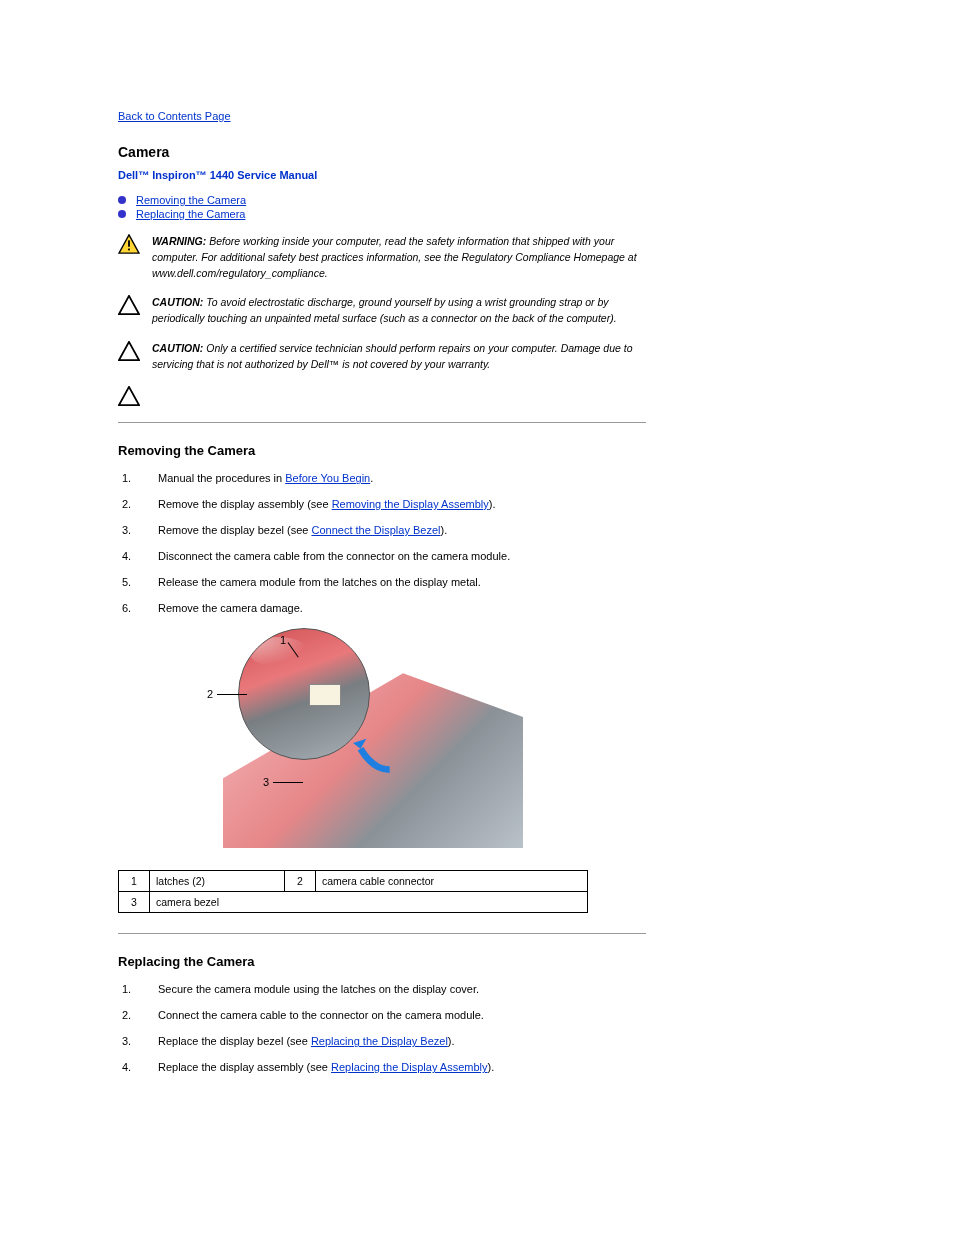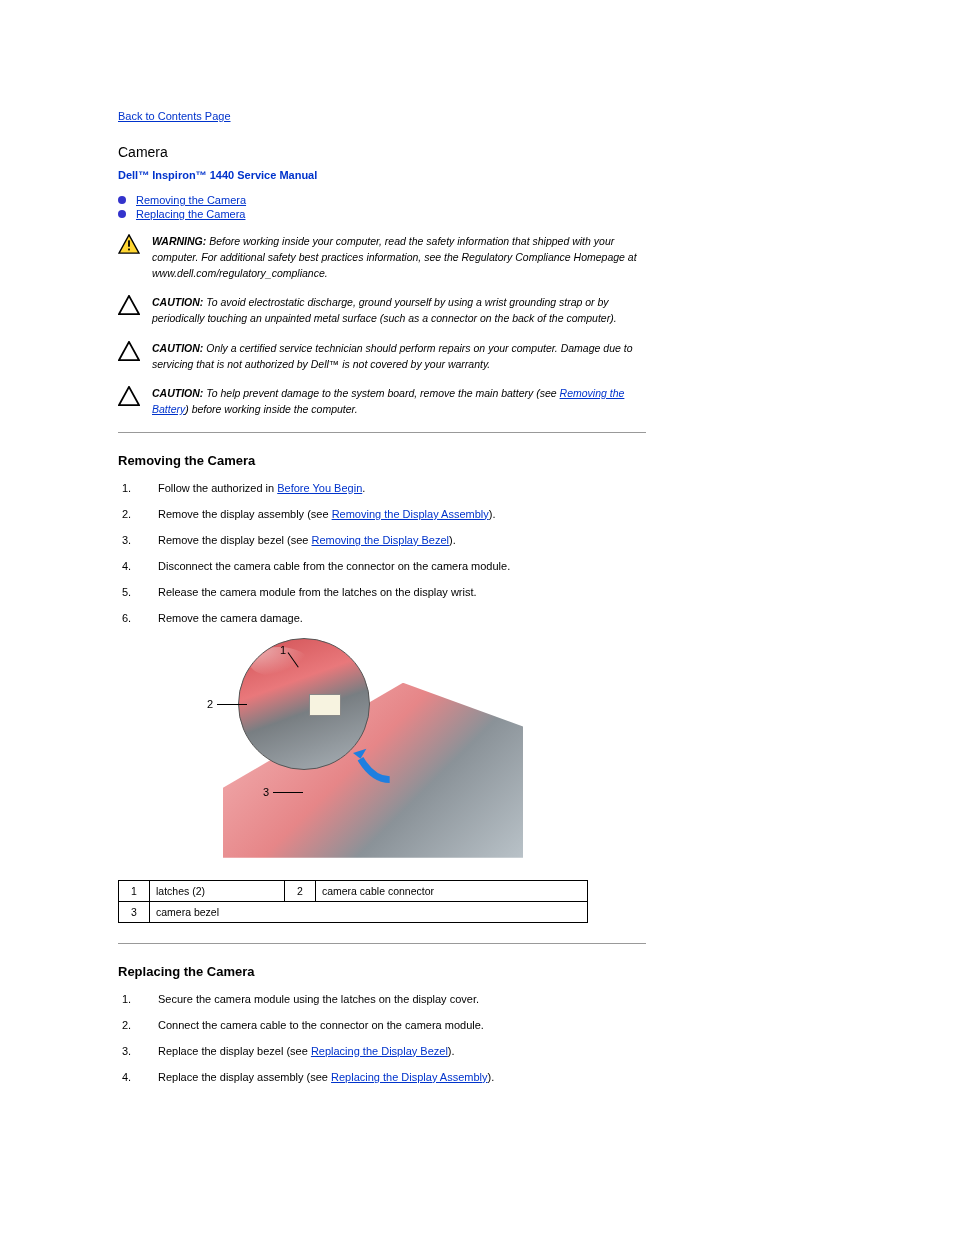--- a/index.html
+++ b/index.html
@@ -15,21 +15,21 @@
     padding: 110px 118px 60px 118px;
     box-sizing: border-box;
   }
   .back-link {
     color: #0033cc;
     text-decoration: underline;
     font-size: 11px;
   }
   .section-title {
     font-size: 14px;
-    font-weight: normal;
+    font-weight: bold;
     margin-top: 22px;
     margin-bottom: 2px;
   }
   .manual-title {
     color: #0033cc;
     font-weight: bold;
     font-size: 11px;
     margin-top: 9px;
   }
   .bullets {
@@ -265,50 +265,46 @@
     </div>
   </div>
 
   
   <div class="notice-row">
     <div class="notice-icon">
       <svg viewBox="0 0 24 22" width="22" height="20">
         <polygon class="warn-tri" points="12,1 23,21 1,21"></polygon>
       </svg>
     </div>
-    <div class="notice-text">
-      <span class="keyword">CAUTION:</span>
-      <span>To help prevent damage to the system board, remove the main battery (see </span><a href="#">Removing the Battery</a><span>) before working inside the computer.</span>
-    </div>
   </div>
 
   <hr class="sep">
 
   <div class="heading2">Removing the Camera</div>
 
   <ol class="steps">
     <li>
       <span class="num">1.</span>
-      <span>Follow the authorized in </span><a href="#">Before You Begin</a><span>.</span>
+      <span>Manual the procedures in </span><a href="#">Before You Begin</a><span>.</span>
     </li>
     <li>
       <span class="num">2.</span>
       <span>Remove the display assembly (see </span><a href="#">Removing the Display Assembly</a><span>).</span>
     </li>
     <li>
       <span class="num">3.</span>
-      <span>Remove the display bezel (see </span><a href="#">Removing the Display Bezel</a><span>).</span>
+      <span>Remove the display bezel (see </span><a href="#">Connect the Display Bezel</a><span>).</span>
     </li>
     <li>
       <span class="num">4.</span>
       <span>Disconnect the camera cable from the connector on the camera module.</span>
     </li>
     <li>
       <span class="num">5.</span>
-      <span>Release the camera module from the latches on the display wrist.</span>
+      <span>Release the camera module from the latches on the display metal.</span>
     </li>
     <li>
       <span class="num">6.</span>
       <span>Remove the camera damage.</span>
     </li>
   </ol>
 
   <div class="figure">
     <div class="photo"></div>
     <div class="arrow">

